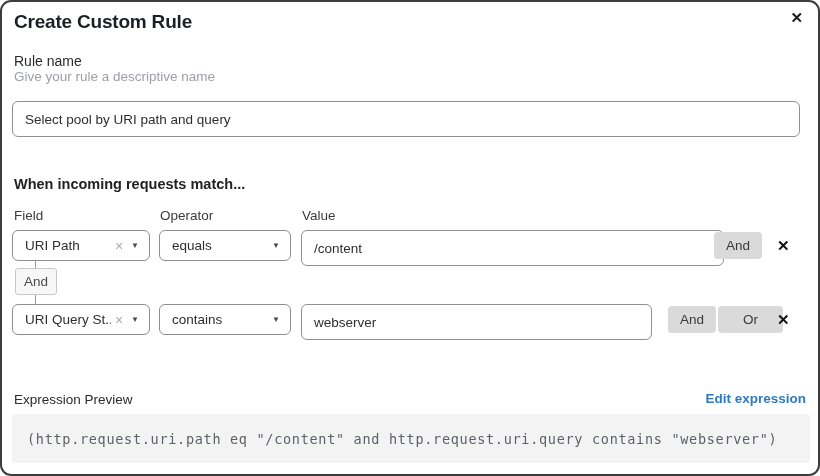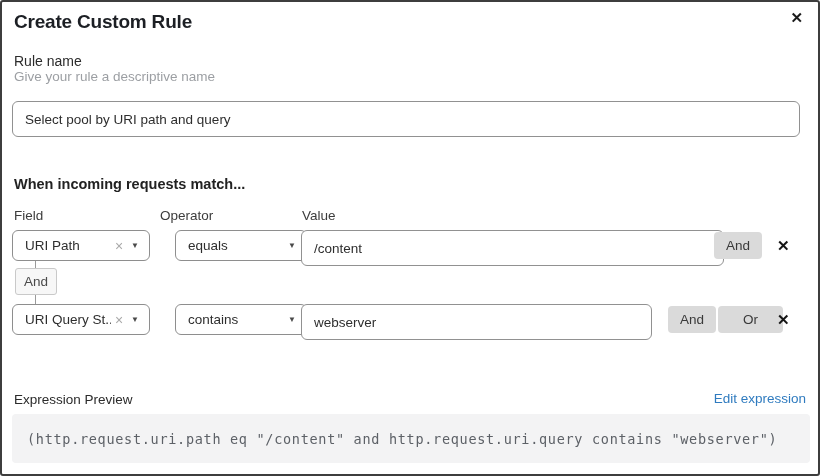--- a/index.html
+++ b/index.html
@@ -5,21 +5,21 @@
   * { box-sizing: border-box; }
   html, body { margin: 0; padding: 0; background: #ffffff; }
   body { font-family: "Liberation Sans", sans-serif; }
 
   .dialog {
     position: relative;
     width: 820px;
     height: 476px;
     background: #ffffff;
     border: 2px solid #3d3d3d;
-    border-radius: 3px;
+    border-radius: 11px;
     overflow: hidden;
   }
 
   .title {
     position: absolute; left: 12px; top: 9px;
     font-size: 19px; font-weight: 700; color: #1c1f24;
     letter-spacing: -0.2px;
   }
 
   .close-btn {
@@ -70,21 +70,21 @@
   .sel-text {
     flex: 1; font-size: 13.5px; color: #2e2e2e;
     white-space: nowrap; overflow: hidden;
   }
   .sel-clear { font-size: 14px; color: #a9a9a9; margin: 0 8px 0 4px; line-height: 1; cursor: pointer; }
   .sel-caret { font-size: 8px; color: #4a4a4a; line-height: 1; }
 
   .row1 { top: 228px; }
   .row2 { top: 302px; }
   .field-select { left: 10px; width: 138px; }
-  .operator-select { left: 157px; width: 132px; margin-left: 16px; }
+  .operator-select { left: 157px; width: 132px; }
   .value1 { left: 299px; top: 228px; width: 423px; }
   .value2 { left: 299px; top: 302px; width: 351px; }
 
   .gray-btn {
     position: absolute;
     height: 27px;
     padding: 0 12px;
     background: #dadada;
     border: none; border-radius: 4px;
     font-size: 13.5px; color: #3a3a3a;
@@ -113,21 +113,21 @@
     border: 1px solid #c9c9c9;
     border-radius: 3px;
     display: flex; align-items: center; justify-content: center;
     font-size: 13.5px; color: #4a4a4a;
   }
 
   .expr-label { position: absolute; left: 12px; top: 390px; font-size: 13.5px; color: #2b2b2b; }
   .edit-link {
     position: absolute; right: 12px; top: 389px;
     font-size: 13.5px; color: #2f7bbf;
-    text-decoration: none; cursor: pointer;
+    text-decoration: none; cursor: pointer; font-weight: bold;
   }
 
   .code-block {
     position: absolute; left: 10px; top: 412px;
     width: 798px; height: 49px;
     background: #f3f3f4;
     border-radius: 4px;
     display: flex; align-items: center;
     padding-left: 15px;
   }

